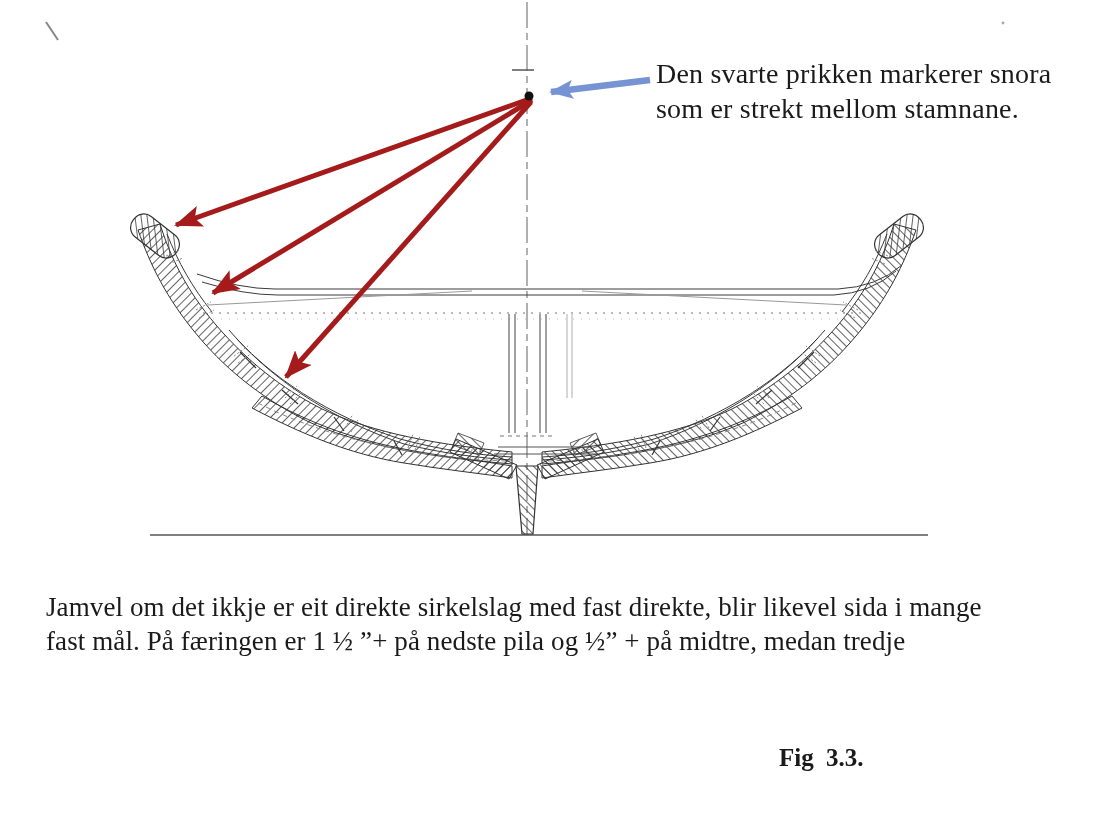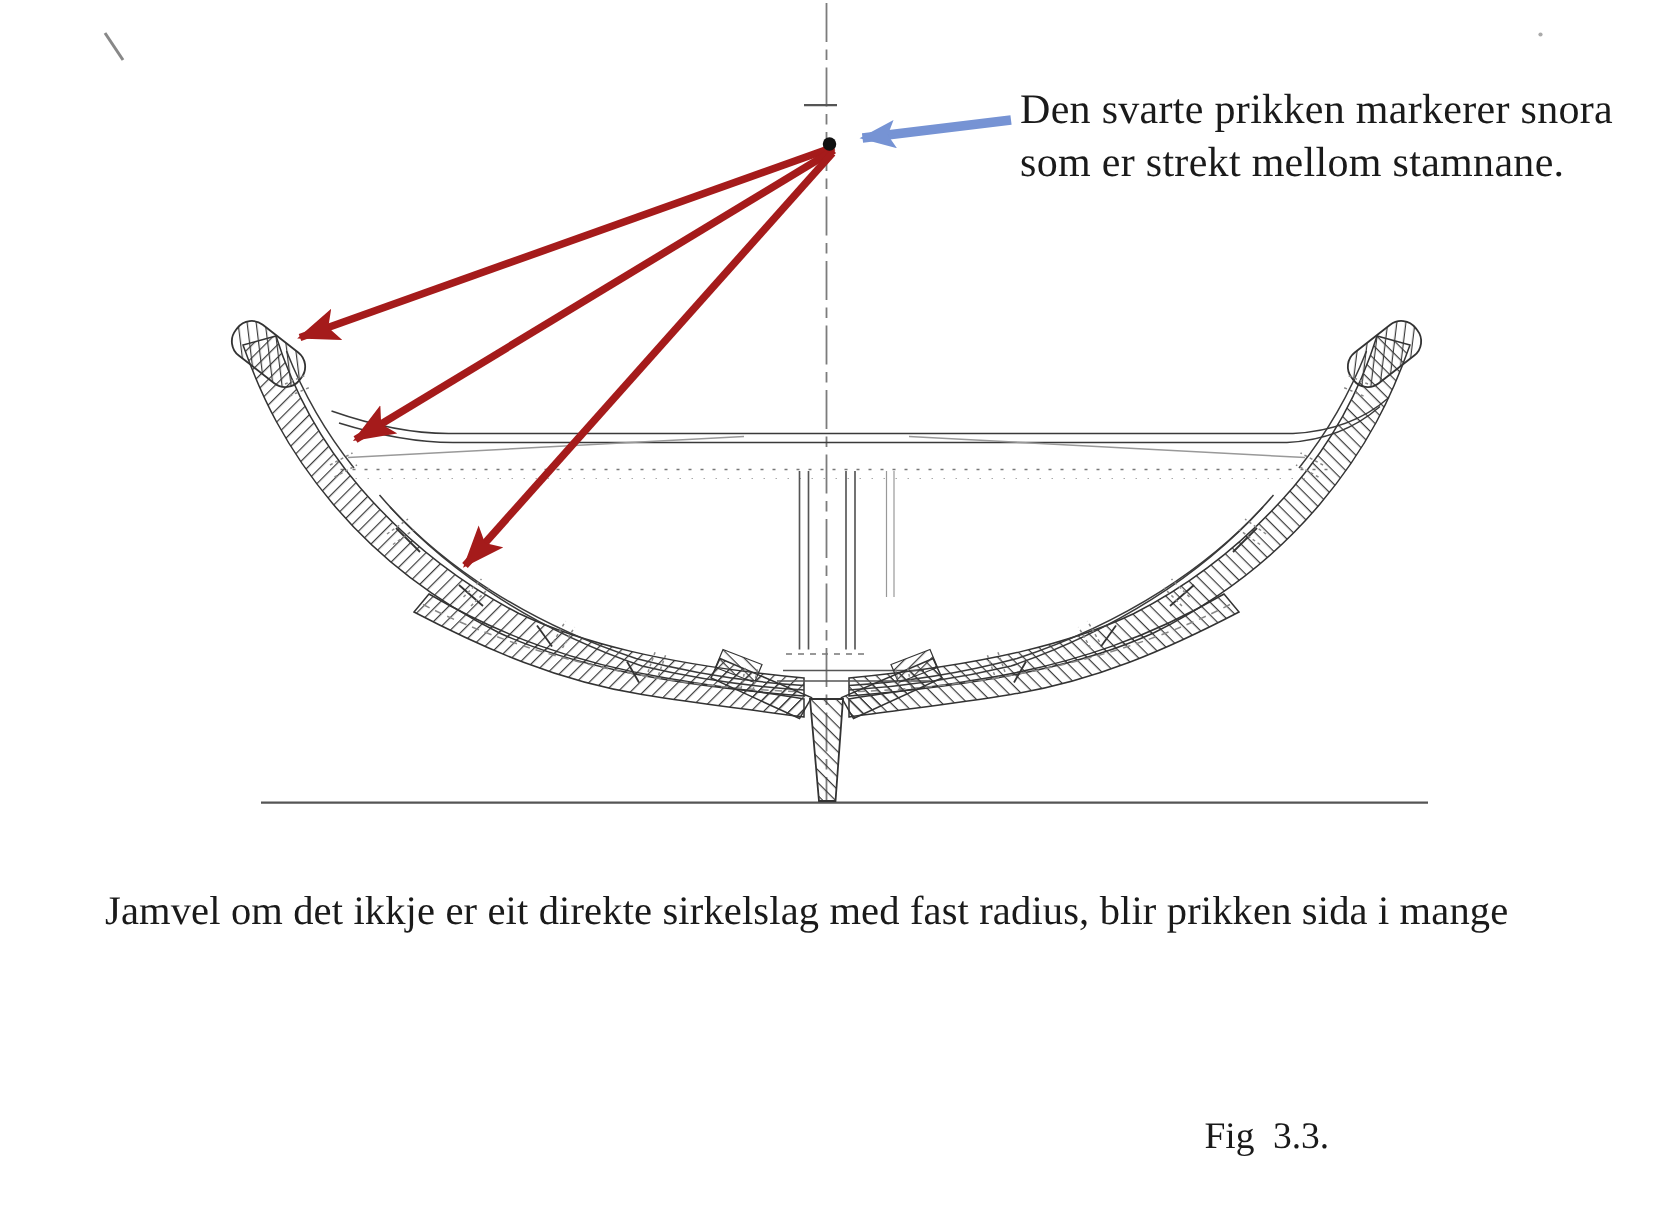--- a/index.html
+++ b/index.html
@@ -7,27 +7,27 @@
     --arrow-blue:#7693d4;
     --ink:#1a1a1a;
     --line-dark:#3a3a3a;
     --line-mid:#666666;
     --line-light:#999999;
     --bg:#ffffff;
   }
   *{margin:0;padding:0;box-sizing:border-box;}
   html,body{width:1114px;height:816px;background:var(--bg);overflow:hidden;}
   body{font-family:"Liberation Serif","DejaVu Serif",serif;color:var(--ink);position:relative;}
-  .page{position:absolute;left:0;top:0;width:896px;height:816px;background:var(--bg);margin-left:24px;}
+  .page{position:absolute;left:0;top:0;width:896px;height:816px;background:var(--bg);}
   .figure-svg{position:absolute;left:0;top:0;width:1114px;height:575px;}
   .note{position:absolute;left:656px;top:56px;width:460px;
         font-size:28px;line-height:35px;color:var(--ink);letter-spacing:0.2px;}
   .para{position:absolute;left:46px;top:591px;width:1060px;
         font-size:27px;line-height:33.5px;color:var(--ink);letter-spacing:0.1px;}
-  .caption{position:absolute;left:779px;top:744px;font-size:25px;color:var(--ink);word-spacing:6px;}
+  .caption{position:absolute;left:779px;top:744px;font-size:25px;color:var(--ink);word-spacing:6px;font-weight:bold;}
   .hairline{stroke:var(--line-dark);stroke-width:1;fill:none;}
 </style>
 </head>
 <body>
 
 <div class="page">
 
   <svg class="figure-svg" viewBox="0 0 1114 575">
     <defs>
       <pattern id="hatchA" width="6" height="6" patternUnits="userSpaceOnUse" patternTransform="rotate(45)">
@@ -159,17 +159,18 @@
     <line x1="650" y1="80" x2="551" y2="92" style="stroke:var(--arrow-blue)" stroke-width="6.5" marker-end="url(#bluehead)"></line>
     <circle cx="529" cy="96" r="4.5" fill="#111"></circle>
   </svg>
 
   <div class="note">
     <div>Den svarte prikken markerer snora</div>
     <div>som er strekt mellom stamnane.</div>
   </div>
 
   <div class="para">
-    <div>Jamvel om det ikkje er eit direkte sirkelslag med fast radius, blir prikken sida i mange</div>
+    <div>Jamvel om det ikkje er eit direkte sirkelslag med fast direkte, blir likevel sida i mange</div>
+    <div>fast mål. På færingen er 1 ½ ”+ på nedste pila og ½” + på midtre, medan tredje</div>
   </div>
 
   <div class="caption">Fig 3.3.</div>
 </div>
 
 </body></html>

